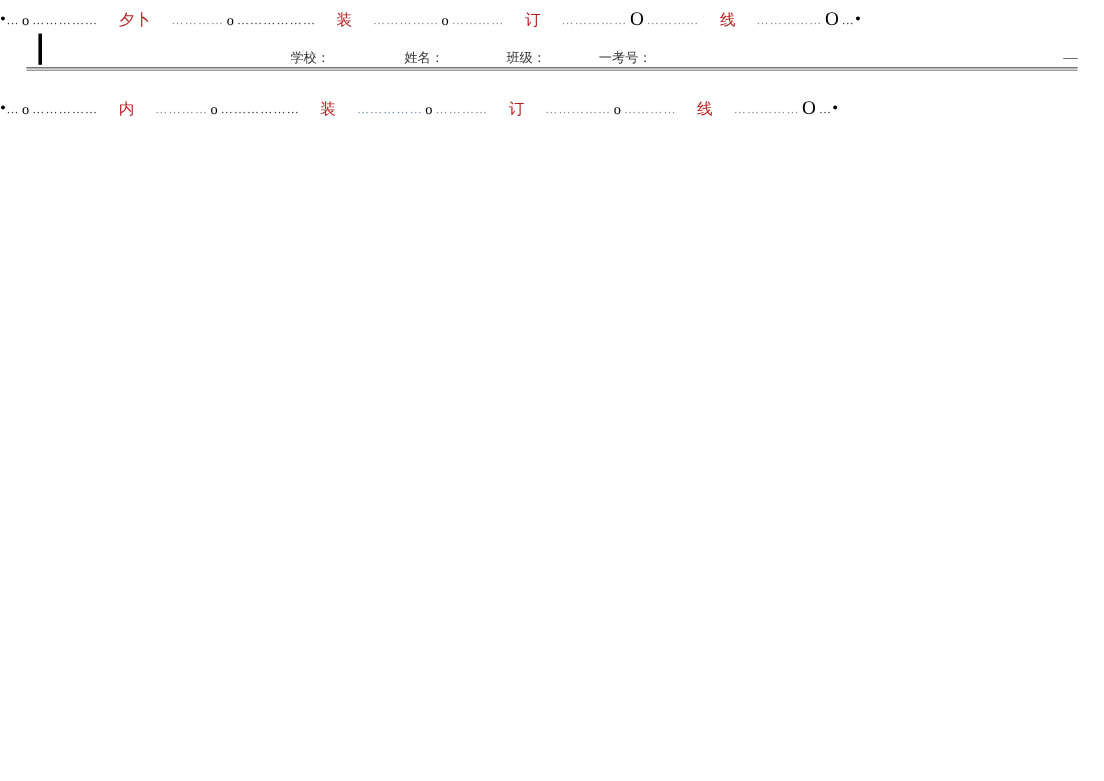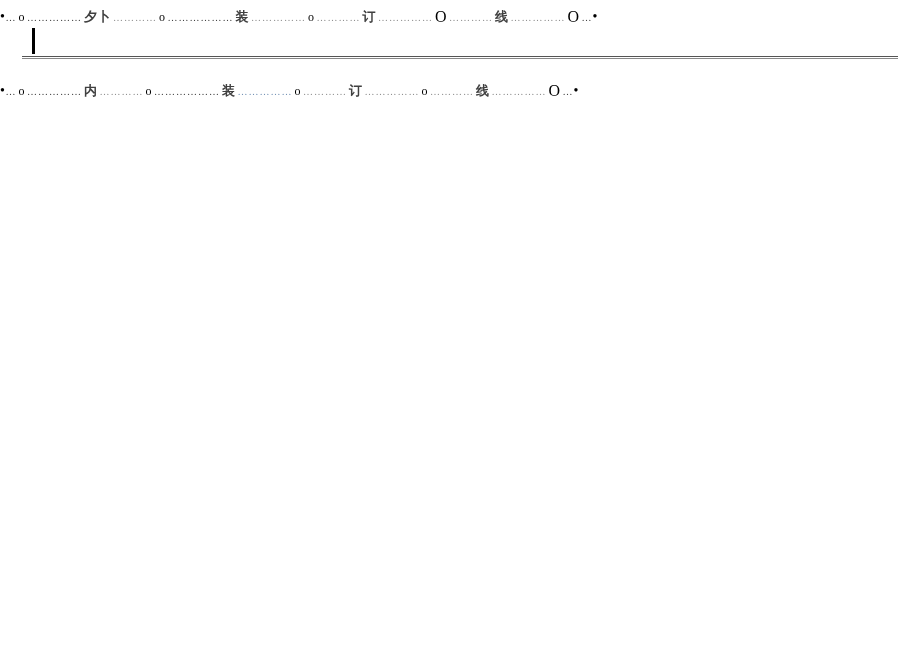--- a/index.html
+++ b/index.html
@@ -58,23 +58,22 @@
       color: #000;
       margin: 0 2px;
     }
     .small-o {
       font-size: 12px;
       color: #000;
       margin: 0 2px;
     }
     .chinese-char {
       font-size: 13px;
-      color: #404040;
-      margin: 0 2px;
-      font-weight: bold;
+      color: #b91c1c;
+      margin: 0 17px;
     }
     .cursor-bar {
       position: absolute;
       top: 28px;
       left: 32px;
       width: 3px;
       height: 26px;
       background: #000;
     }
     .form-line-wrapper {
@@ -144,20 +143,33 @@
   <span class="chinese-char">线</span>
   <span class="dots">……………</span>
   <span class="big-o">O</span>
   <span class="dots-dark">…</span>
   <span class="bullet">•</span>
 </div>
 
 <div class="cursor-bar"></div>
 
 <div class="form-line-wrapper">
+  <div class="form-fields">
+    <span class="spacer-220"></span>
+    <span class="field-label">学校：</span>
+    <span class="spacer-62"></span>
+    <span class="field-label">姓名：</span>
+    <span class="spacer-52"></span>
+    <span class="field-label">班级：</span>
+    <span class="spacer-44"></span>
+    <span class="field-label">一</span>
+    <span class="field-label">考号：</span>
+    <span class="spacer-flex"></span>
+    <span class="dash-end">—</span>
+  </div>
   <div class="form-line"></div>
   <div class="form-line2"></div>
 </div>
 
 <div class="decorative-line line-bottom">
   <span class="bullet">•</span>
   <span class="dots-dark">…</span>
   <span class="small-o">o</span>
   <span class="dots-dark">……………</span>
   <span class="chinese-char">内</span>

